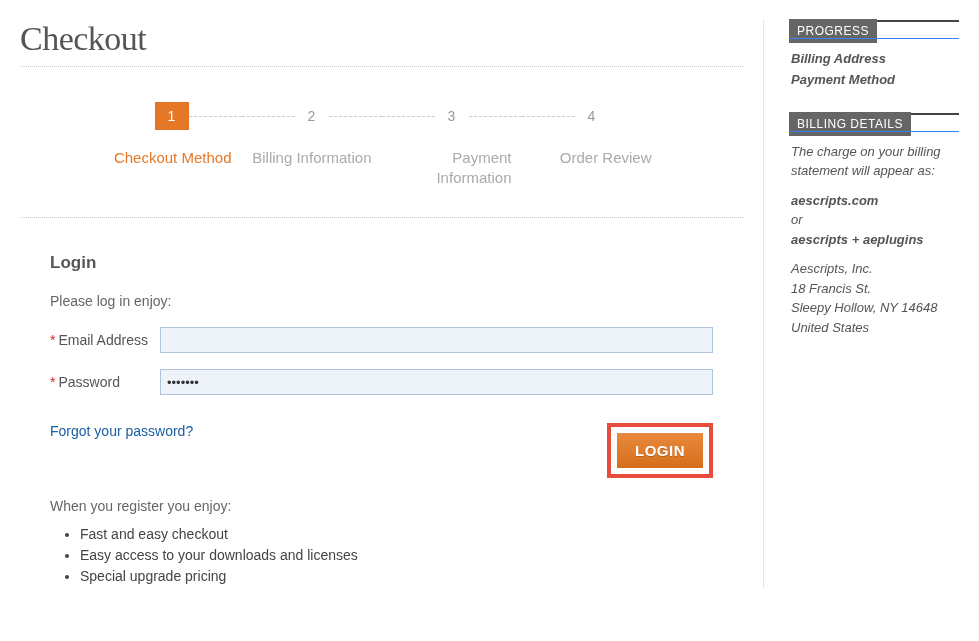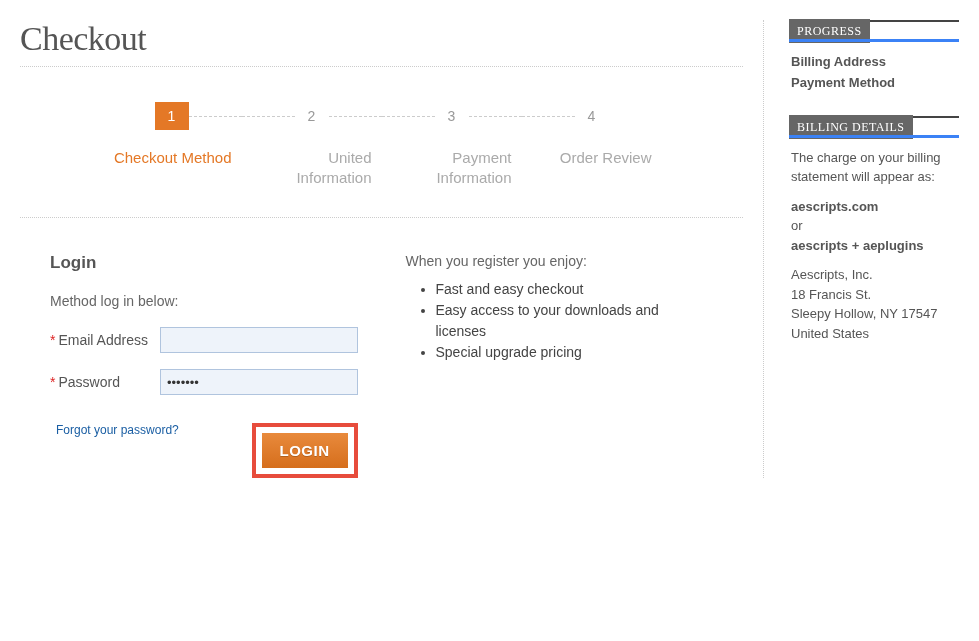--- a/index.html
+++ b/index.html
@@ -85,21 +85,22 @@
   color: #aaa;
   line-height: 1.3;
   width: 120px;
 }
 .step.active .step-label {
   color: #e47826;
 }
 .checkout-body {
   display: flex;
   padding: 35px 30px 0 30px;
-  gap: 48px;
+  gap: 20px;
+  flex-direction: column;
 }
 .col {
   flex: 1;
 }
 .col h2 {
   font-size: 17px;
   font-weight: bold;
   color: #555;
   margin-bottom: 20px;
 }
@@ -142,23 +143,22 @@
   line-height: 1.5;
 }
 .actions-left {
   display: flex;
   justify-content: space-between;
   align-items: flex-start;
   margin-top: 28px;
 }
 .forgot-link {
   color: #1a5ea3;
-  font-size: 12px;
+  font-size: 14px;
   text-decoration: none;
-  margin-left: 6px;
 }
 .btn {
   display: inline-block;
   background: linear-gradient(#e88a3c, #d66e1c);
   color: #fff;
   font-weight: bold;
   font-size: 15px;
   letter-spacing: 0.5px;
   padding: 9px 18px;
   border: none;
@@ -181,30 +181,30 @@
 }
 
 
 .side-hdr {
   background: #666;
   color: #fff;
   font-size: 12px;
   letter-spacing: 0.5px;
   padding: 5px 8px;
   margin-bottom: 0;
-  font-family: Liberation Serif, serif;
 }
 .side-block {
   border-top: 2px solid #444;
   margin-bottom: 22px;
   display: flex;
   flex-direction: column;
 }
 .side-block-inner {
-  border-top: 3px solid #3b82f6;
+  border-top: 1px solid #3b82f6;
+  font-style: italic;
 }
 .progress-links {
   padding: 10px 0 0 2px;
 }
 .progress-links a {
   display: block;
   color: #555;
   font-weight: bold;
   font-size: 13px;
   text-decoration: none;
@@ -235,21 +235,21 @@
           <div class="step-dash"></div>
         </div>
         <div class="step-label">Checkout Method</div>
       </div>
       <div class="step">
         <div class="step-num-wrap">
           <div class="step-dash"></div>
           <div class="step-num">2</div>
           <div class="step-dash"></div>
         </div>
-        <div class="step-label">United Information</div>
+        <div class="step-label">Billing Information</div>
       </div>
       <div class="step">
         <div class="step-num-wrap">
           <div class="step-dash"></div>
           <div class="step-num">3</div>
           <div class="step-dash"></div>
         </div>
         <div class="step-label">Payment Information</div>
       </div>
       <div class="step">
@@ -261,21 +261,21 @@
         <div class="step-label">Order Review</div>
       </div>
     </div>
 
     <hr class="hr-dotted">
 
     <div class="checkout-body">
 
       <div class="col">
         <h2>Login</h2>
-        <p class="sub">Method log in below:</p>
+        <p class="sub">Please log in enjoy:</p>
 
         <div class="form-row">
           <label><span class="req">*</span><span>Email Address</span></label>
           <input type="text" value="" style="">
         </div>
         <div class="form-row">
           <label><span class="req">*</span><span>Password</span></label>
           <input type="password" value="•••••••" style="">
         </div>
 
@@ -315,20 +315,20 @@
         <div class="billing-details">
           <p>The charge on your billing statement will appear as:</p>
           <p>
             <span class="bold">aescripts.com</span><br>
             <span>or</span><br>
             <span class="bold">aescripts + aeplugins</span>
           </p>
           <p>
             <span>Aescripts, Inc.</span><br>
             <span>18 Francis St.</span><br>
-            <span>Sleepy Hollow, NY 17547</span><br>
+            <span>Sleepy Hollow, NY 14648</span><br>
             <span>United States</span>
           </p>
         </div>
       </div>
     </div>
   </div>
 </div>
 
 </body></html>

